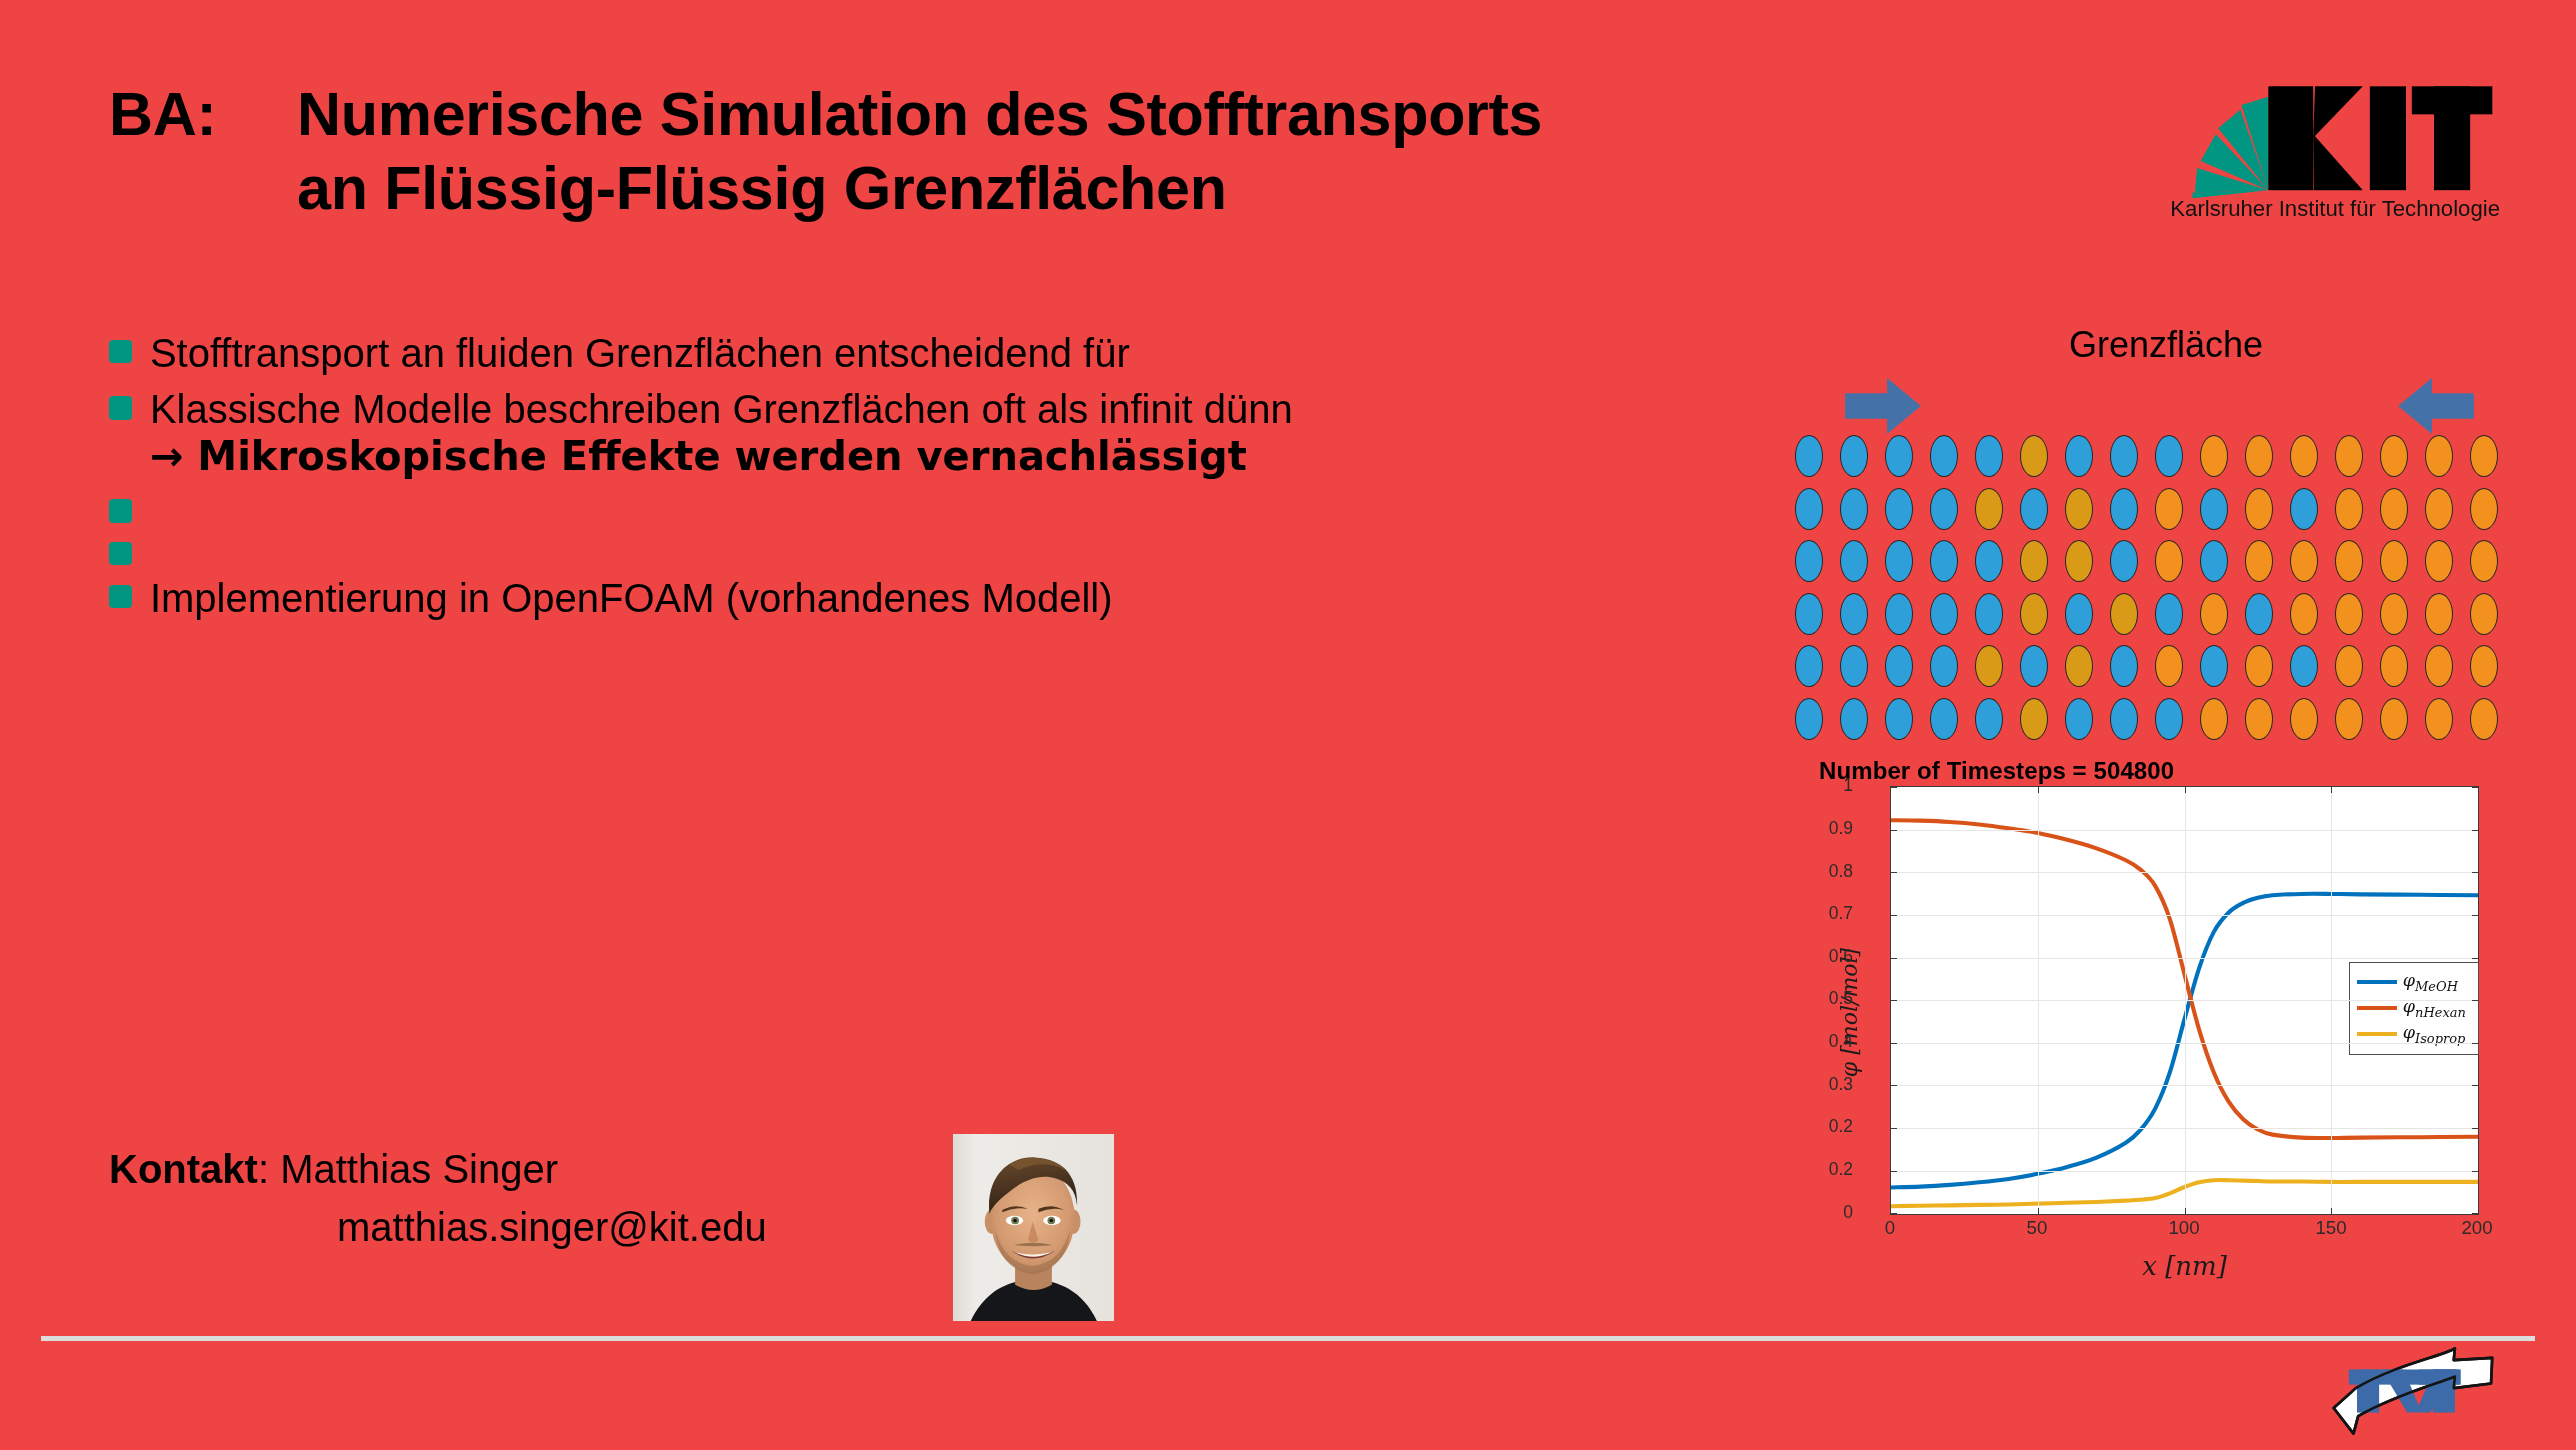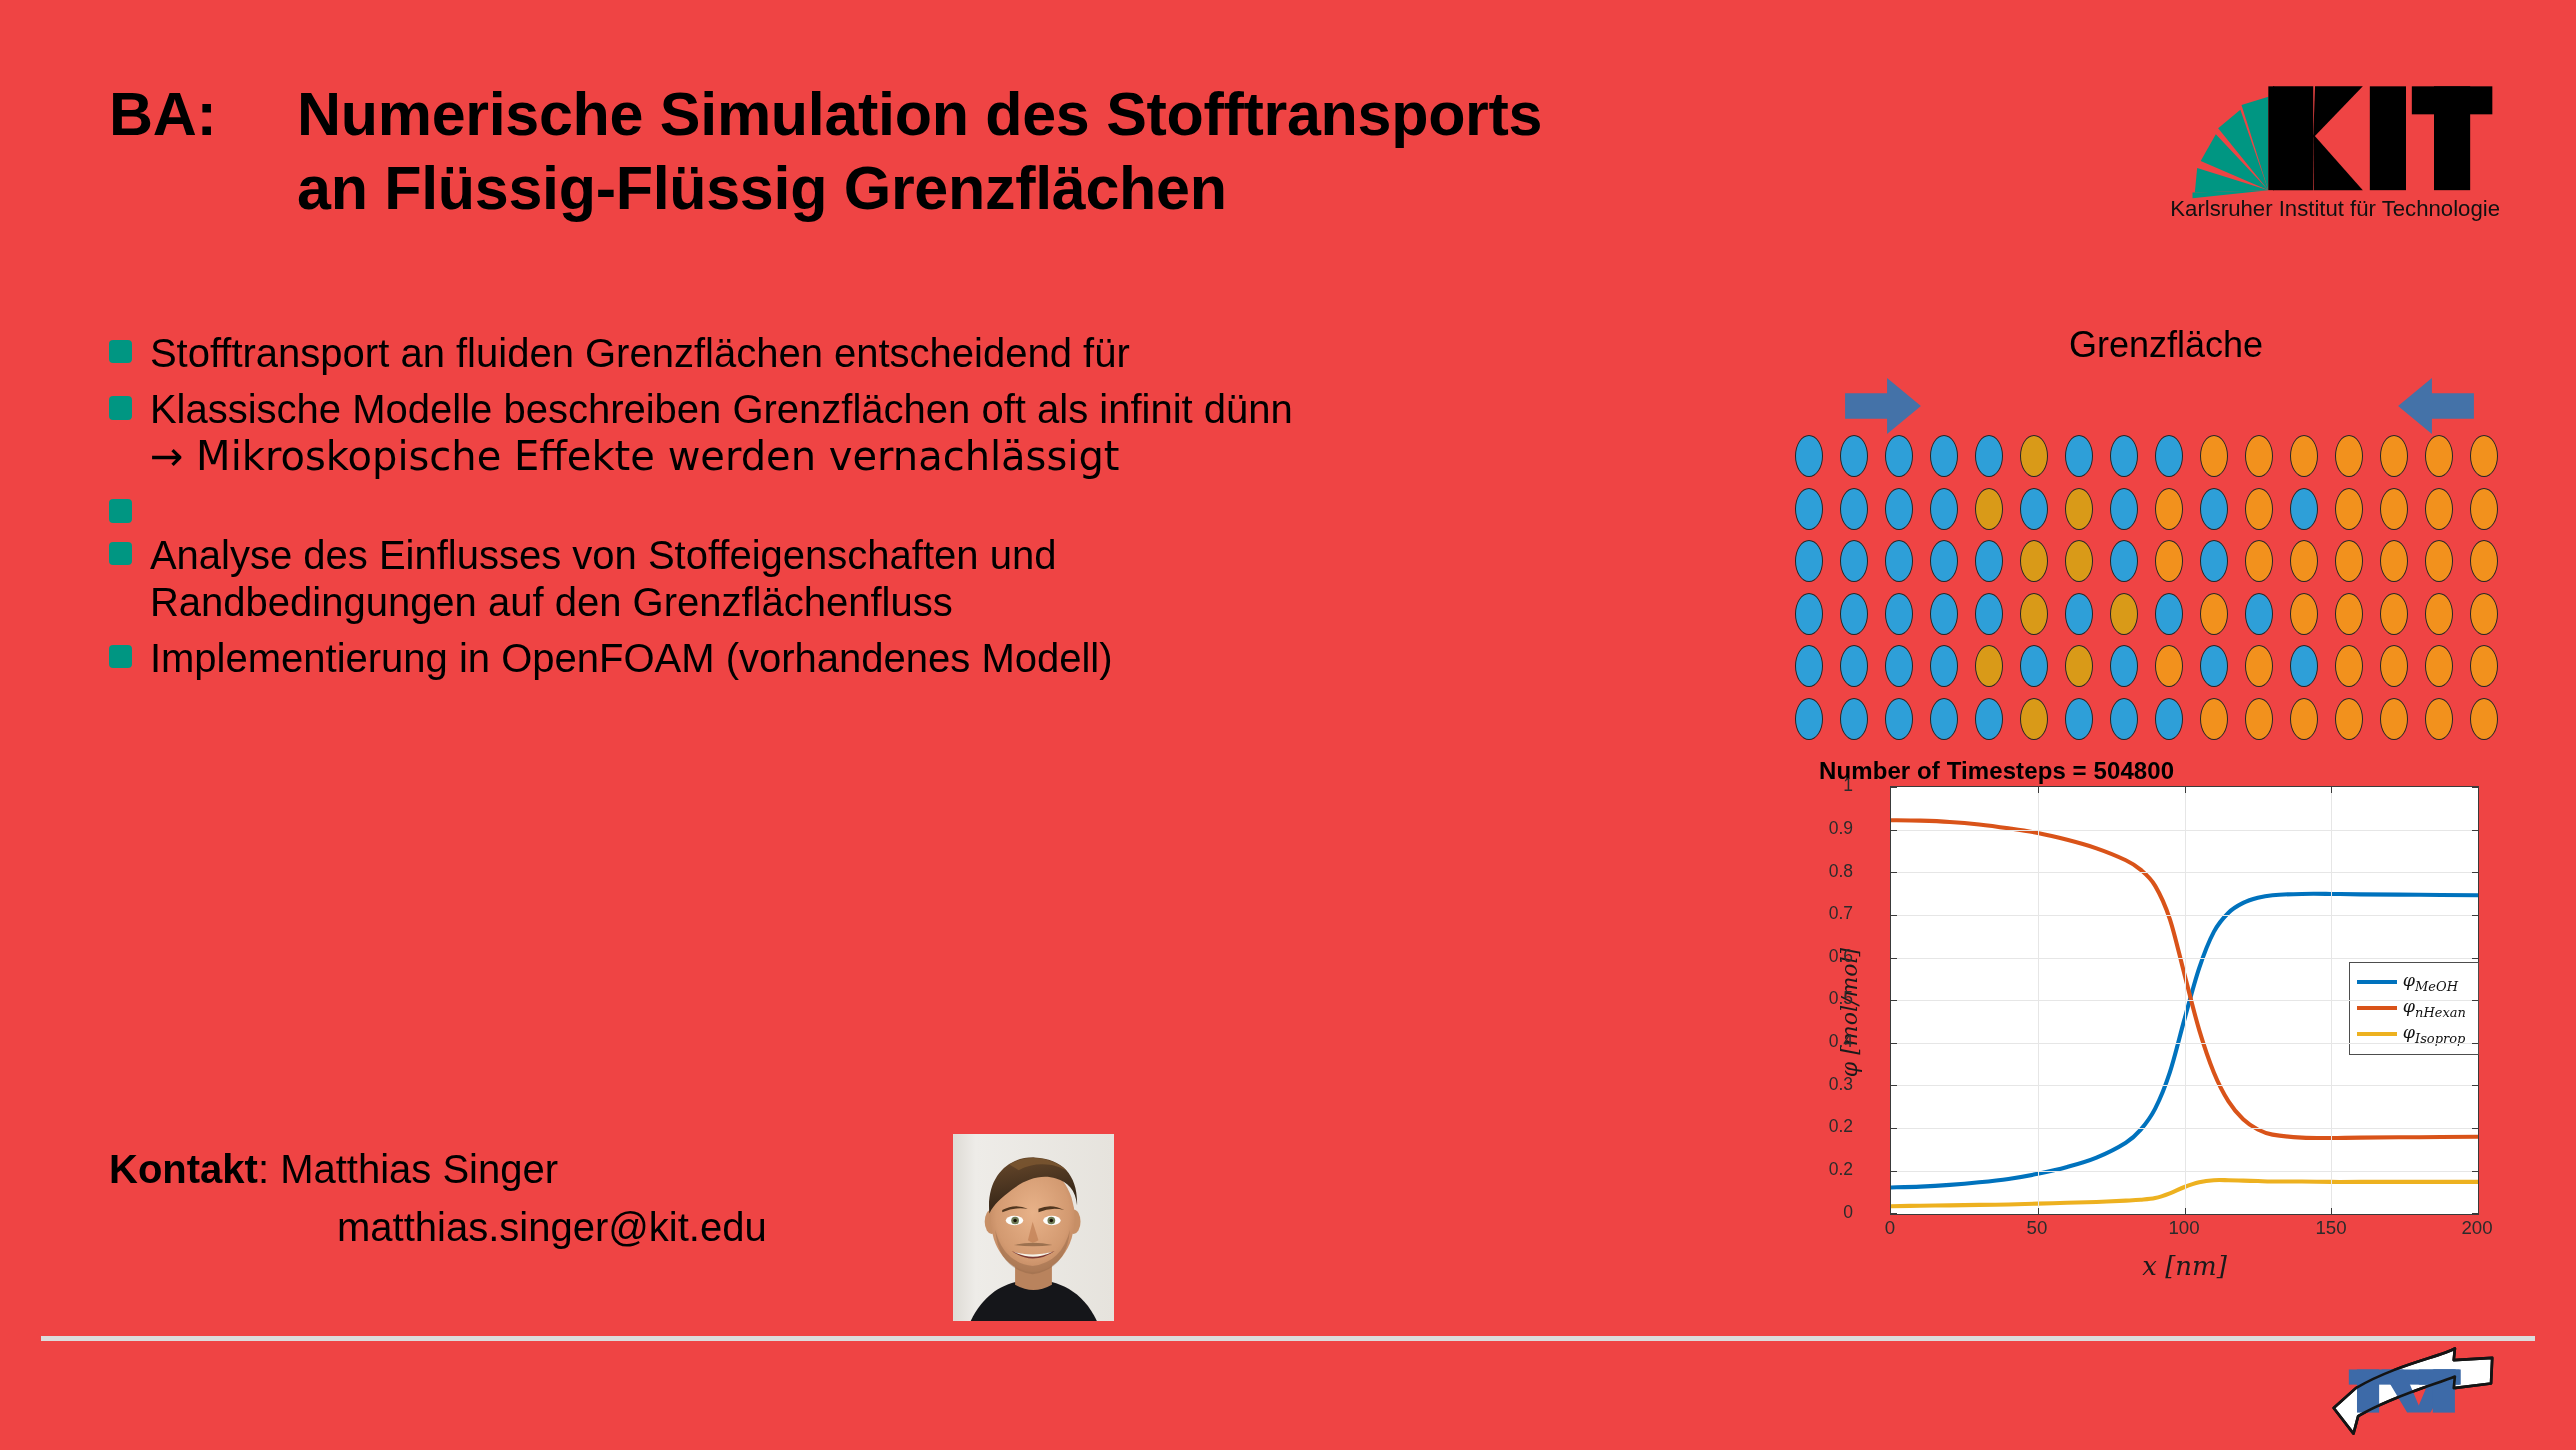--- a/index.html
+++ b/index.html
@@ -79,21 +79,21 @@
     font-weight: normal;
   }
   .bullet-sub {
     display: block;
   }
   .bullet-sub.bold {
     font-weight: bold;
   }
   .arrow-glyph {
     font-family: "DejaVu Sans", sans-serif;
-    font-weight: normal;
+    font-weight: bold;
   }
 
   
   #contact {
     position: absolute;
     left: 109px;
     top: 1140px;
     width: 830px;
   }
   .contact-line {
@@ -371,24 +371,20 @@
       </div>
     </div>
 
 
     <div class="bullet-row">
       <span class="bullet-marker"></span>
     </div>
 
     <div class="bullet-row">
       <span class="bullet-marker"></span>
-      <div class="bullet-text">
-        <span class="bullet-sub">Analyse des Einflusses von Stoffeigenschaften und</span>
-        <span class="bullet-sub">Randbedingungen auf den Grenzflächenfluss</span>
-      </div>
     </div>
 
     <div class="bullet-row">
       <span class="bullet-marker"></span>
       <div class="bullet-text">
         <span class="bullet-sub">Implementierung in OpenFOAM (vorhandenes Modell)</span>
       </div>
     </div>
 
   </div>

